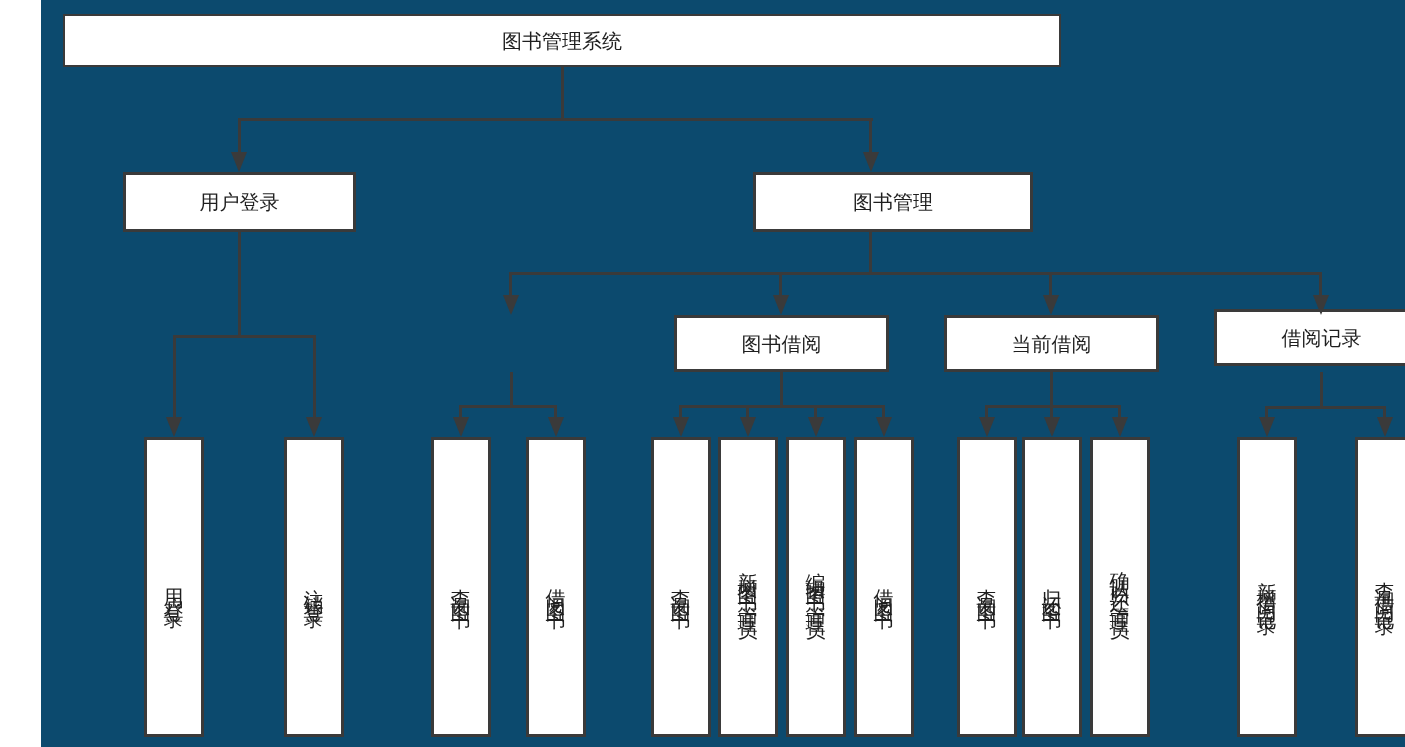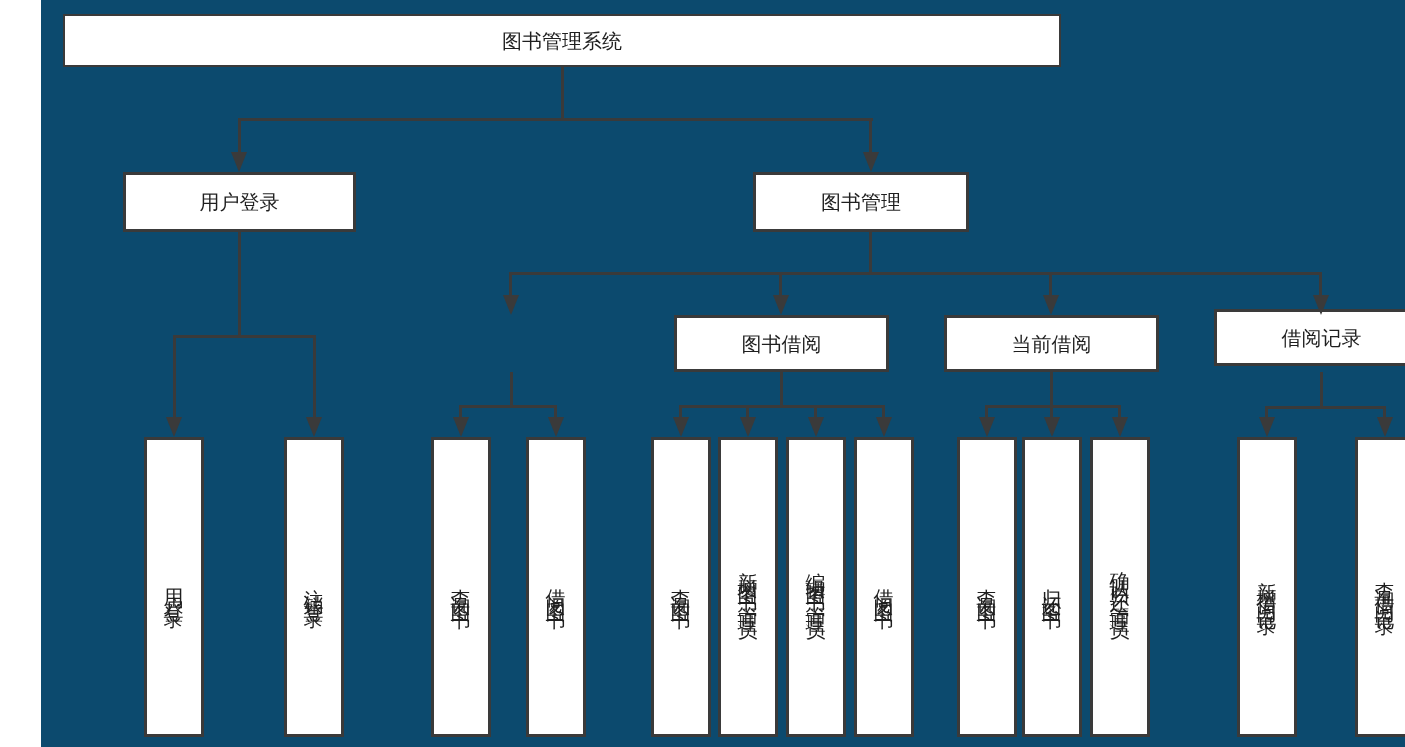--- a/index.html
+++ b/index.html
@@ -53,21 +53,21 @@
   }
 </style>
 </head>
 <body>
 
 <div class="canvas">
 
   <div class="box root" style="left:22px; top:14px; width:998px; height:53px;">图书管理系统</div>
 
   <div class="box" style="left:82px; top:172px; width:233px; height:60px;">用户登录</div>
-  <div class="box" style="left:712px; top:172px; width:216px; height:60px;">图书管理</div>
+  <div class="box" style="left:712px; top:172px; width:280px; height:60px;">图书管理</div>
 
   <div class="box" style="left:903px; top:315px; width:215px; height:57px;">当前借阅</div>
   <div class="box" style="left:633px; top:315px; width:215px; height:57px;">图书借阅</div>
   <div class="box" style="left:1173px; top:309px; width:215px; height:57px;">借阅记录</div>
 
   <div class="box vbox" style="left:103px; top:437px; width:60px; height:300px;">用户登录</div>
   <div class="box vbox" style="left:243px; top:437px; width:60px; height:300px;">注销登录</div>
 
   <div class="box vbox" style="left:390px; top:437px; width:60px; height:300px;">查询图书</div>
   <div class="box vbox" style="left:485px; top:437px; width:60px; height:300px;">借阅图书</div>

